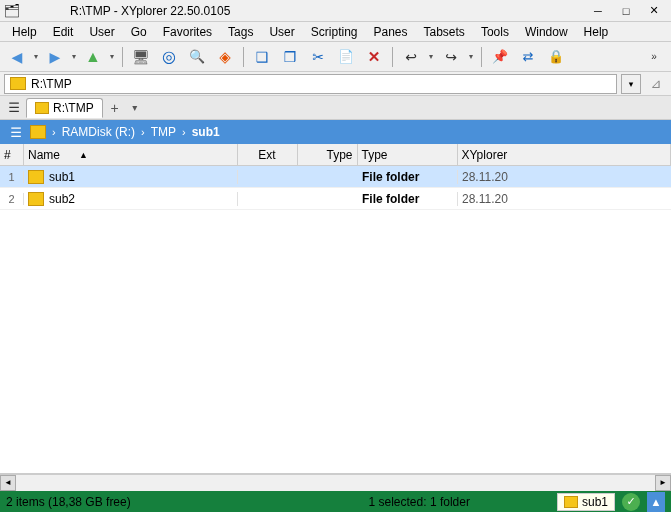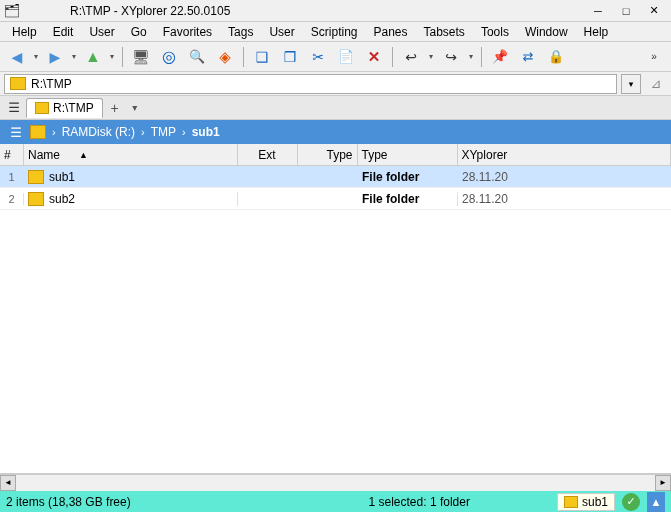--- a/index.html
+++ b/index.html
@@ -383,21 +383,21 @@
       height: 16px;
       background: #f0f0f0;
       position: relative;
     }
 
     
     #status-bar {
       display: flex;
       align-items: center;
       height: 22px;
-      background: #5eead4;
+      background: #15803d;
       border-top: 1px solid #ccc;
       padding: 0 6px;
       gap: 0;
     }
     #status-left {
       flex: 1;
       font-size: 12px;
       color: #000;
     }
     #status-middle {

